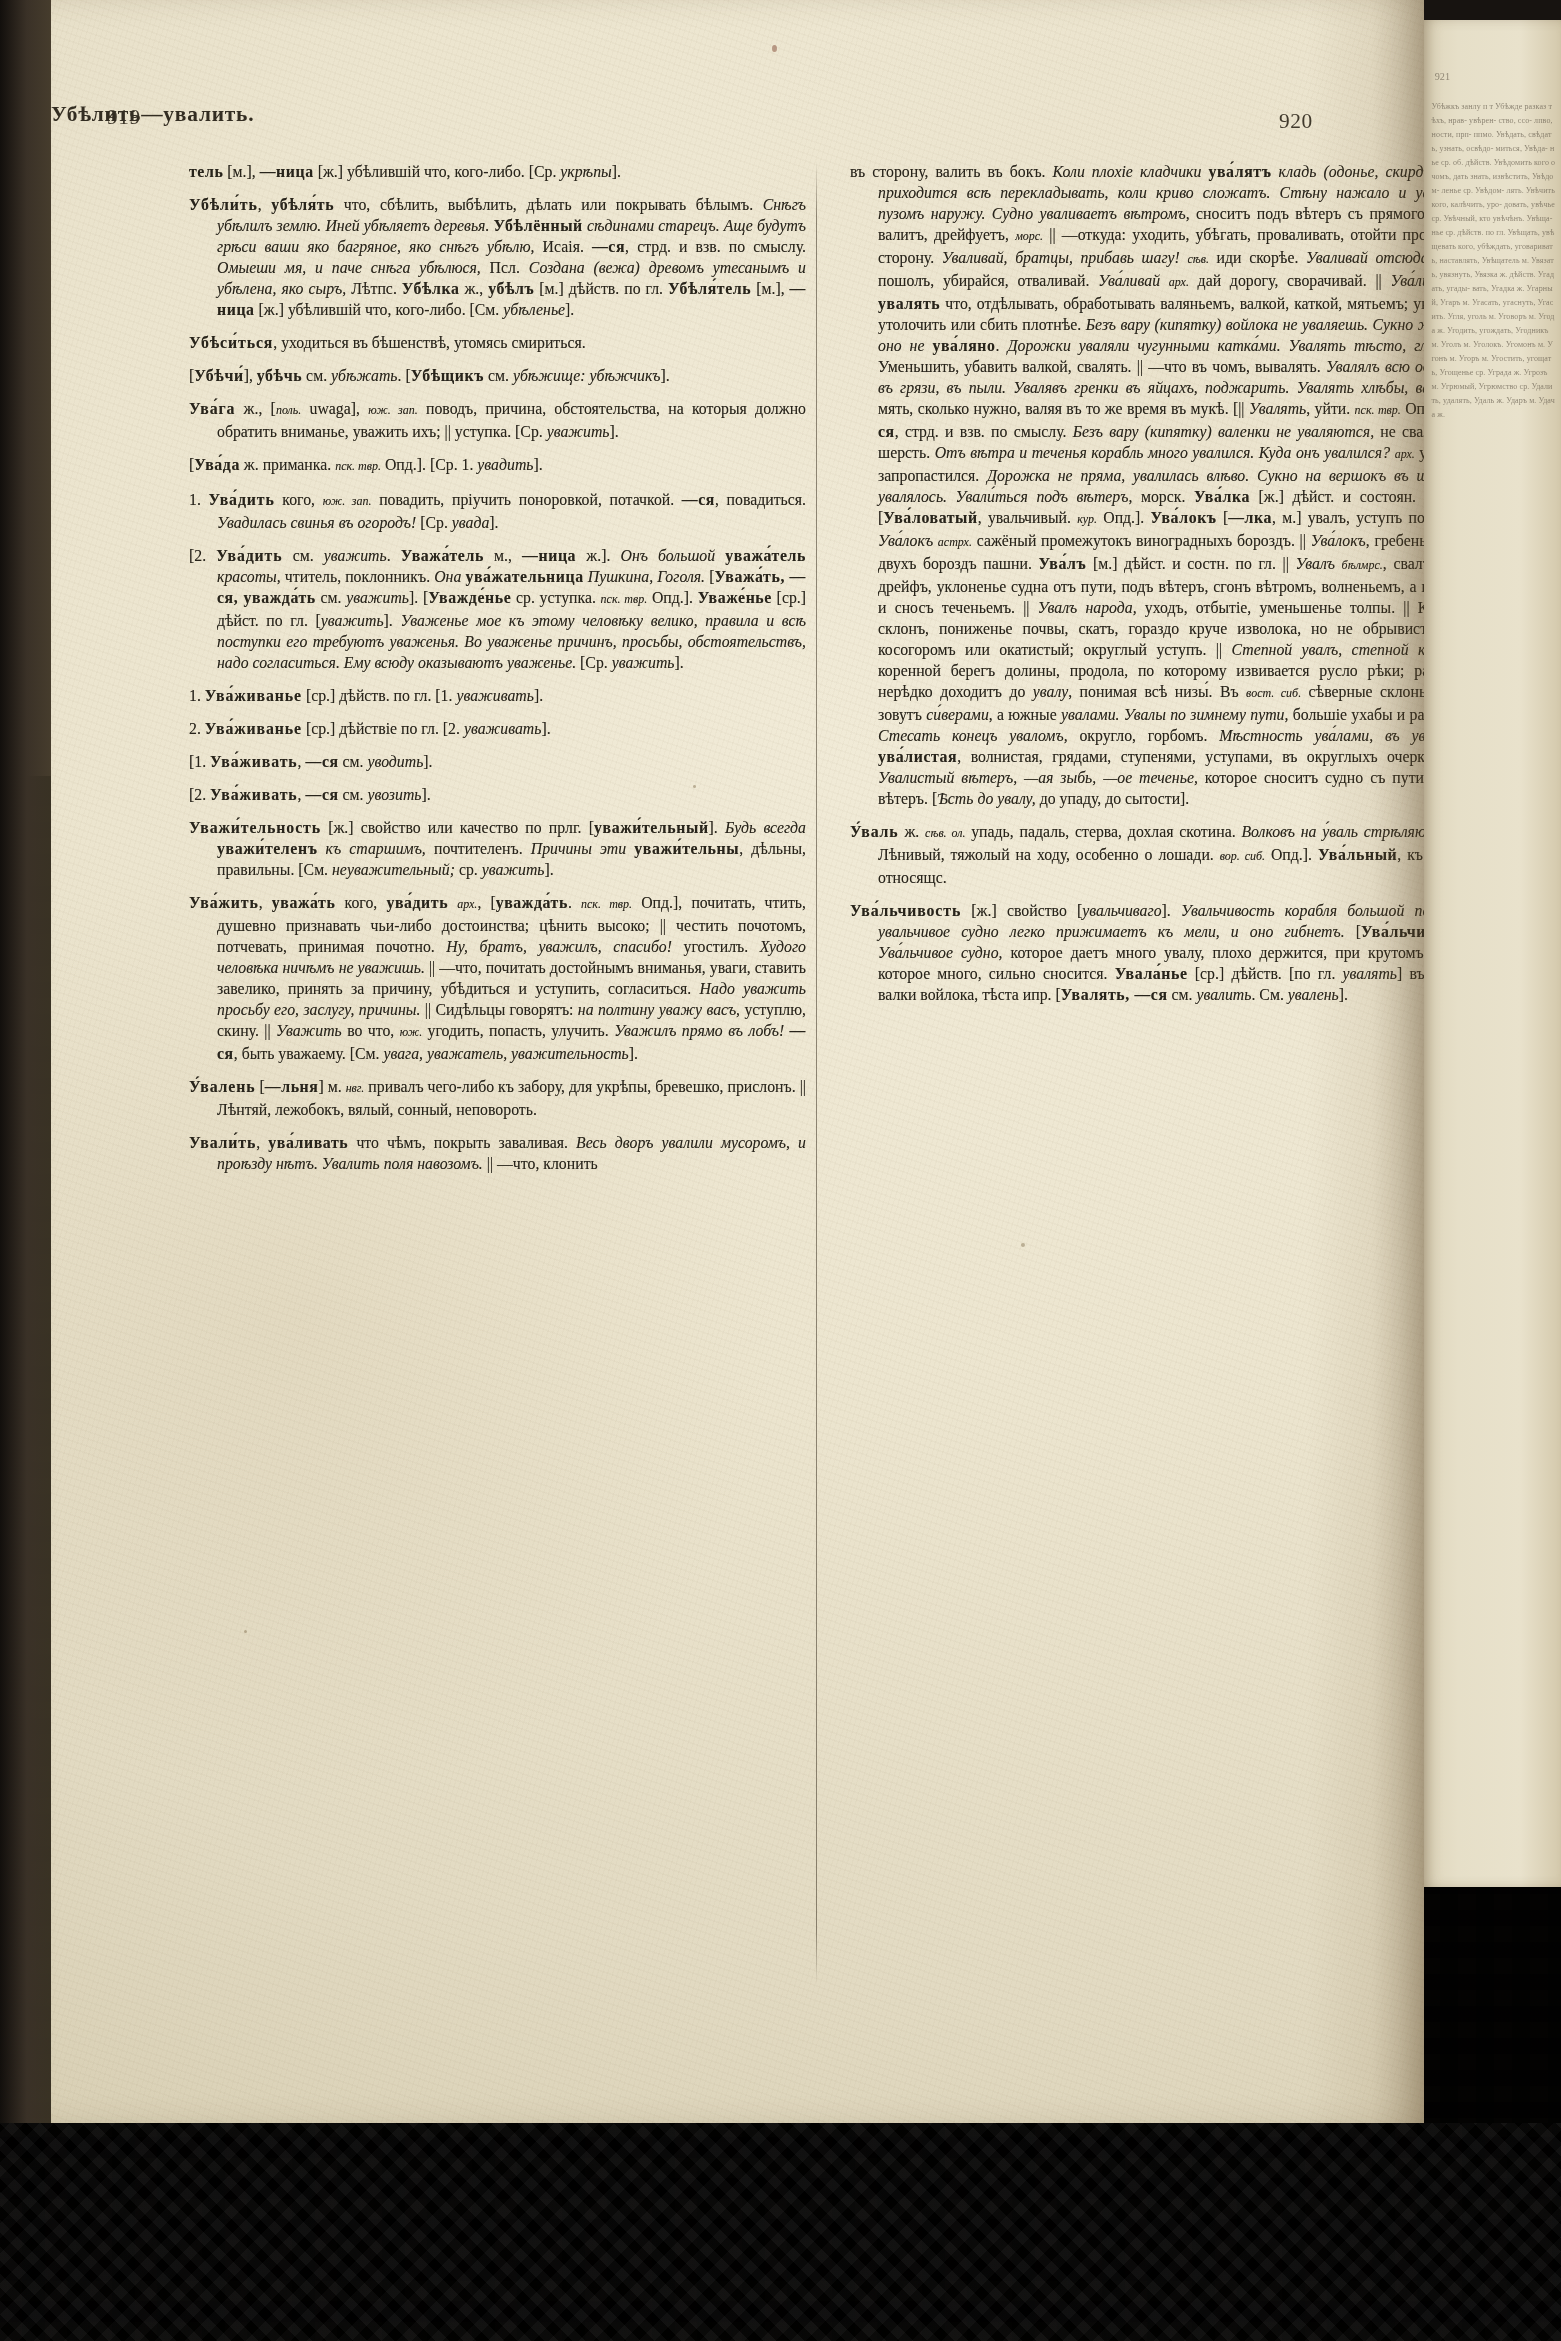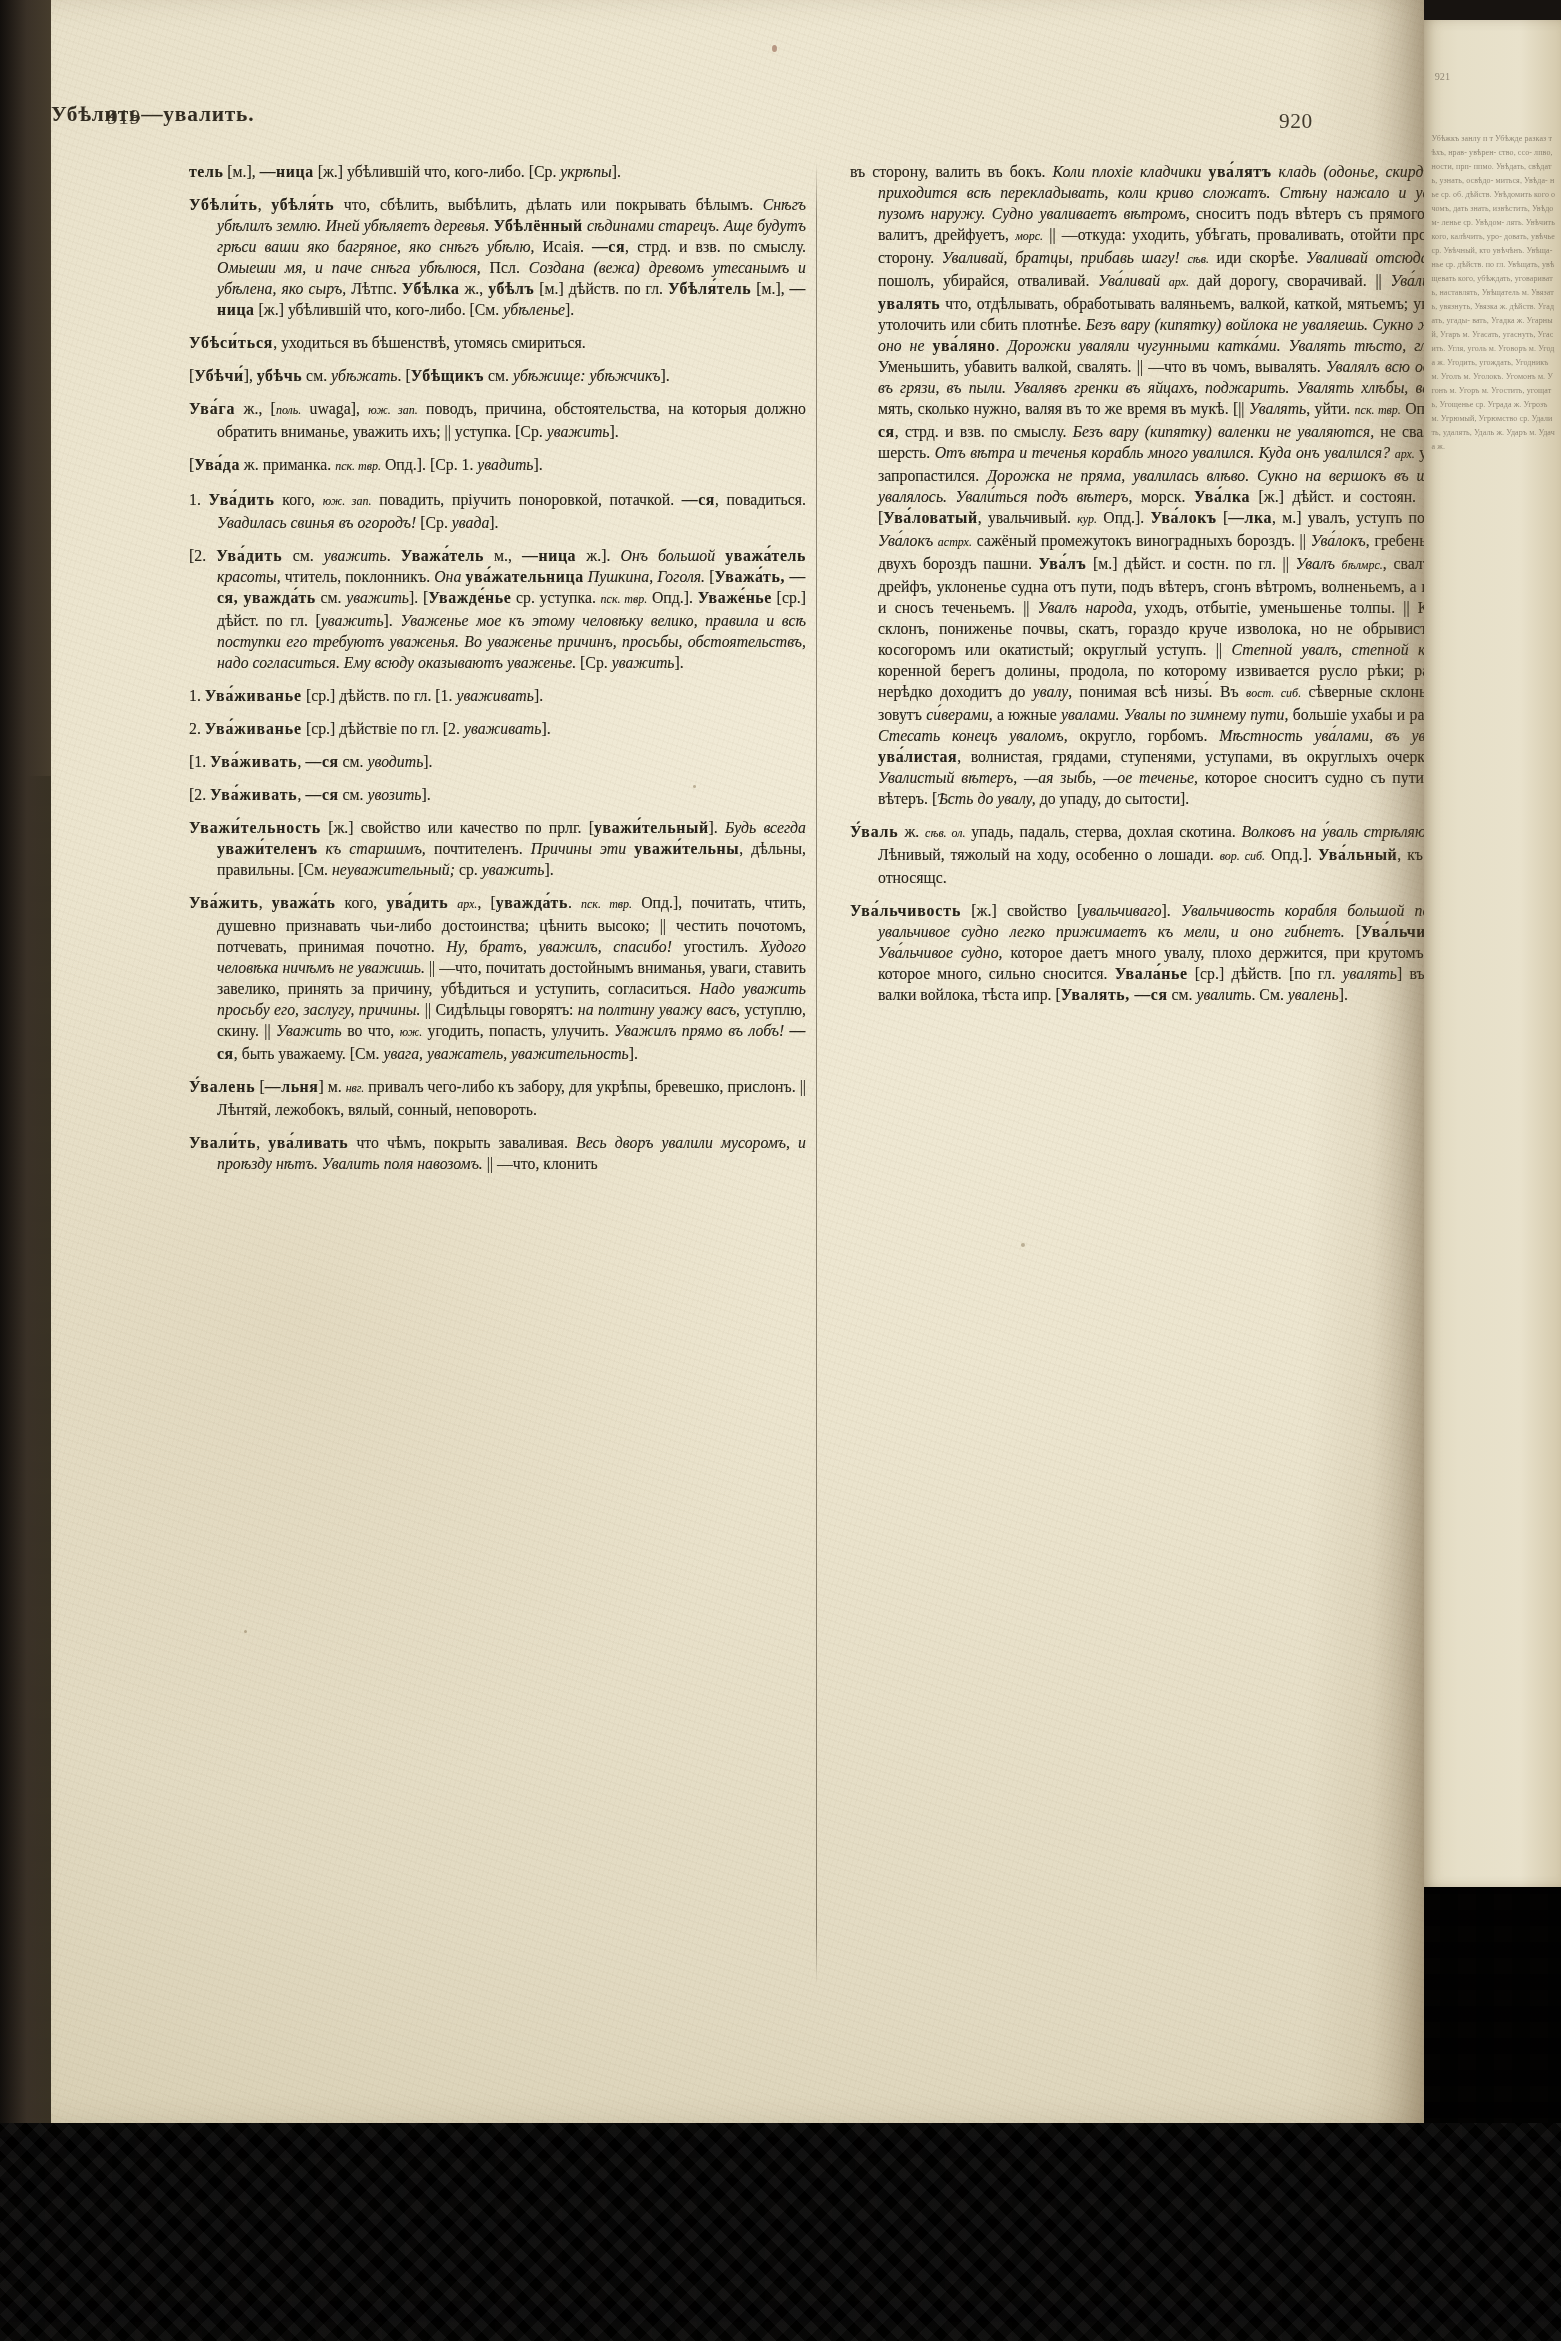--- a/index.html
+++ b/index.html
@@ -86,21 +86,20 @@
     width: 124px;
     font-size: 8px;
     line-height: 14px;
     color: #6a6152;
     font-family: "Liberation Serif", serif;
     letter-spacing: 0.1px;
     opacity: .72;
     white-space: pre-wrap;
     word-break: break-all;
     filter: blur(0.1px);
-    margin-top: 32px;
   }
   .next-pageno {
     position: absolute;
     left: 10.7px; top: 51px;
     font-size: 10.2px;
     color: #6d6454;
     opacity: .7;
   }
 
   

